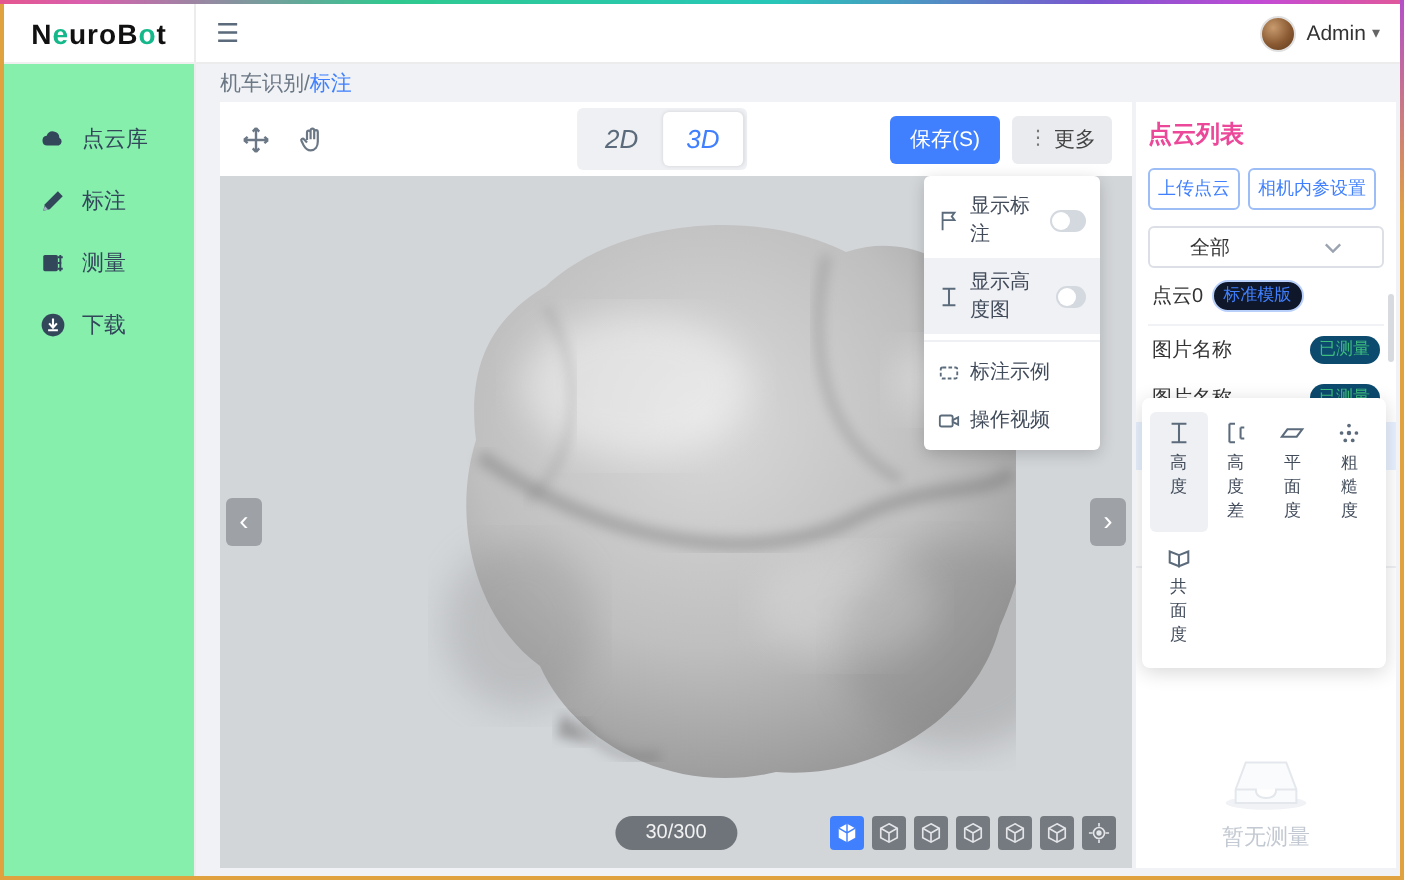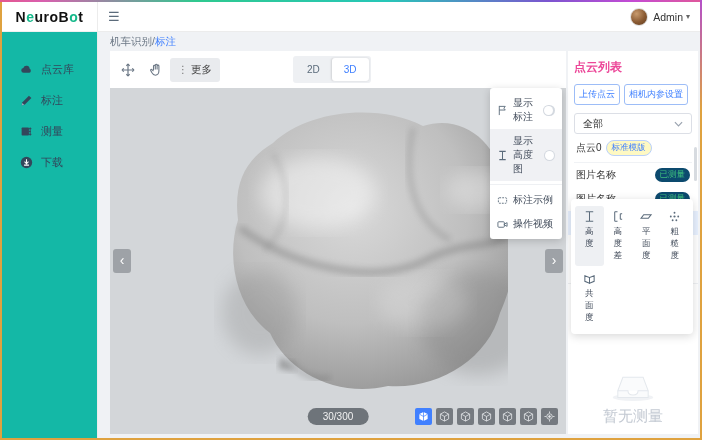--- a/index.html
+++ b/index.html
@@ -19,69 +19,69 @@
   .collapse { font-size:13px; color:#5b6b7b; cursor:pointer; }
   .header-spacer { flex:1; }
   .back-btn { border:1px solid #9dbdf7; color:#4080ff; background:#fff; font-size:10.5px; padding:3px 10px; border-radius:3px; cursor:pointer; }
   .avatar { width:18px; height:18px; border-radius:50%; margin-left:12px; margin-right:5px;
     background:radial-gradient(circle at 35% 30%,#c89b6e 0%,#8a5a32 55%,#5d3a1e 100%); border:1px solid #e0e0e0; }
   .user { font-size:10.5px; color:#333; }
   .caret { font-size:8px; color:#666; margin-left:3px; }
 
   
   .body { flex:1; display:flex; min-height:0; }
-  .sidebar { width:96px; background:#14b8a6; border-right:1px solid #ececec; padding-top:22px; }
+  .sidebar { width:96px; background:#86efac; border-right:1px solid #ececec; padding-top:22px; }
   .side-item { display:flex; align-items:center; gap:8px; padding:8px 0 8px 18px; font-size:11px; color:#33475b; cursor:pointer; }
   .side-item svg { flex:0 0 13px; }
 
   .content { flex:1; display:flex; flex-direction:column; min-width:0; }
   .breadcrumb { font-size:10.5px; padding:3px 0 2px 12px; color:#6b7785; }
   .breadcrumb .cur { color:#4080ff; }
   .work { flex:1; display:flex; gap:2px; padding:0 2px 4px 12px; min-height:0; }
 
   
   .main-card { flex:1; display:flex; flex-direction:column; min-width:0; position:relative; }
   .toolbar { height:37px; background:#fff; display:flex; align-items:center; padding:0 10px; position:relative; }
   .tool-icons { display:flex; gap:12px; color:#6b7785; }
   .seg { position:absolute; left:50%; transform:translateX(-58%); display:flex; background:#eef0f3; border-radius:3px; padding:2px; }
-  .seg div { font-size:10px; padding:6px 12px; border-radius:3px; color:#5b6b7b; cursor:pointer; }
+  .seg div { font-size:13px; padding:6px 12px; border-radius:3px; color:#5b6b7b; cursor:pointer;font-style:italic; }
   .seg .on { background:#fff; color:#4080ff; box-shadow:0 0 2px rgba(0,0,0,.12); }
   .save-btn { margin-left:auto; background:#4080ff; color:#fff; border:none; font-size:10.5px; padding:5px 10px; border-radius:3px; cursor:pointer; }
   .more-btn { margin-left:6px; background:#e9ebee; color:#444; font-size:10.5px; padding:5px 8px; border-radius:3px; cursor:pointer; display:flex; align-items:center; gap:3px; }
   .more-btn .dots { color:#777; font-size:10px; }
 
   .canvas { flex:1; background:#d3d6d9; position:relative; overflow:hidden; }
   .nav-arrow { position:absolute; top:50%; transform:translateY(-50%); width:18px; height:24px; background:rgba(115,120,126,.55); border-radius:3px; color:#fff; font-size:14px; line-height:22px; text-align:center; cursor:pointer; user-select:none; }
   .nav-prev { left:3px; } .nav-next { right:3px; }
   .pager { position:absolute; bottom:9px; left:50%; transform:translateX(-50%); background:rgba(85,91,97,.8); color:#f2f2f2; font-size:10px; padding:3px 15px; border-radius:10px; }
   .viewbar { position:absolute; bottom:9px; right:8px; display:flex; gap:4px; }
   .vbtn { width:17px; height:17px; border-radius:2px; background:rgba(100,106,112,.85); display:flex; align-items:center; justify-content:center; cursor:pointer; }
   .vbtn.on { background:#4080ff; }
 
   
-  .menu { position:absolute; top:37px; right:4px; width:72px; background:#fff; border-radius:3px; box-shadow:0 2px 8px rgba(0,0,0,.18); z-index:20; padding:3px 0; }
+  .menu { position:absolute; top:37px; right:16px; width:88px; background:#fff; border-radius:3px; box-shadow:0 2px 8px rgba(0,0,0,.18); z-index:20; padding:3px 0; }
   .menu-item { display:flex; align-items:center; gap:5px; font-size:10px; color:#414b5a; padding:5px 7px; cursor:pointer; }
   .menu-item.hl { background:#f0f1f4; }
   .menu-item svg { flex:0 0 11px; }
   .toggle { margin-left:auto; width:20px; height:11px; border-radius:6px; background:#d4d9e0; position:relative; }
   .toggle::after { content:""; position:absolute; left:1px; top:1px; width:9px; height:9px; border-radius:50%; background:#fff; }
   .menu-div { border-top:1px solid #eef0f3; margin:3px 0; }
 
   
   .rpanel { width:130px; background:#fff; position:relative; padding:8px 6px; font-size:10px; overflow:hidden; }
   .rp-title { font-size:12px; font-weight:bold; color:#ec4899; }
   .rp-stats { margin-top:6px; color:#8a94a6; font-size:9.5px; display:flex; gap:8px; }
   .rp-stats b { color:#333; font-weight:normal; }
   .rp-btns { display:flex; gap:4px; margin-top:8px; }
   .rp-btn { border:1px solid #9dbdf7; color:#4080ff; background:#fff; font-size:9px; padding:3px 4px; border-radius:3px; white-space:nowrap; cursor:pointer; }
-  .rp-select { margin-top:8px; border:1px solid #dcdfe6; border-radius:3px; height:21px; display:flex; align-items:center; padding:0 8px; color:#333; font-size:10px; cursor:pointer; }
+  .rp-select { margin-top:8px; border:1px solid #dcdfe6; border-radius:3px; height:21px; display:flex; align-items:center; padding:0 20px; color:#333; font-size:10px; cursor:pointer; }
   .rp-select svg { margin-left:auto; }
   .pc-row { display:flex; align-items:center; gap:4px; padding:6px 2px; border-bottom:1px solid #f0f2f5; color:#333; }
   .tag { font-size:8.5px; padding:1px 5px; border-radius:8px; white-space:nowrap; }
-  .tag-tpl { color:#4080ff; background:#fef9c3; border:1px solid #b9d0fb; }
+  .tag-tpl { color:#4080ff; background:#0f172a; border:1px solid #b9d0fb; }
   .tag-ok { color:#3dbd7d; background:#0c4a6e; margin-left:auto; }
   .tag-no { color:#9aa3af; background:#f2f3f5; margin-left:auto; }
   .img-row { display:flex; align-items:center; padding:5px 2px; color:#333; }
   .img-row.sel { background:#e8f1ff; color:#4080ff; margin:0 -6px; padding:5px 8px; }
   .img-row.sel .x { margin-left:auto; color:#8a94a6; font-size:10px; cursor:pointer; }
   .img-row.sel .act { margin-left:4px; color:#4080ff; font-size:9px; cursor:pointer; }
   .scroll-thumb { position:absolute; right:1px; top:96px; width:3px; height:34px; background:#d7dbe0; border-radius:2px; }
 
   
   .mpop { position:absolute; left:3px; right:5px; top:148px; background:#fff; border-radius:4px; box-shadow:0 2px 10px rgba(0,0,0,.16); padding:7px 4px 6px; z-index:15; }
@@ -89,21 +89,21 @@
   .mitem { width:25%; display:flex; flex-direction:column; align-items:center; gap:3px; padding:4px 12px; border-radius:3px; color:#414b5a; font-size:8.5px; cursor:pointer; }
   .mitem.on { background:#eef0f3; }
   .mitem svg { color:#5b6b7b; }
   .mrow2 { display:flex; margin-top:2px;font-family:Liberation Serif, serif; }
 
   .msec { position:absolute; left:0; right:0; top:232px; border-top:1px solid #eef0f3; padding:9px 8px 0; display:flex; align-items:center; }
   .msec b { font-size:11px; color:#222; }
   .plus { margin-left:auto; width:16px; height:16px; background:#f0f1f3; border-radius:2px; color:#666; font-size:11px; line-height:15px; text-align:center; cursor:pointer; }
 
   .empty { position:absolute; left:0; right:0; bottom:8px; display:flex; flex-direction:column; align-items:center; gap:4px; }
-  .empty span { color:#c3c9d2; font-size:15px; }
+  .empty span { color:#c3c9d2; font-size:11px; }
 </style>
 </head>
 <body>
 
 <div class="frame">
 <div class="frame-top"></div>
 <div class="frame-right"></div>
 <div class="app">
 
   <div class="header">
@@ -172,20 +172,21 @@
                     <path d="M8 2l-1.6 1.8M8 2l1.6 1.8M8 14l-1.6-1.8M8 14l1.6-1.8M2 8l1.8-1.6M2 8l1.8 1.6M14 8l-1.8-1.6M14 8l-1.8 1.6"></path>
                   </svg>
               <svg width="16" height="16" viewBox="0 0 16 16" fill="none" stroke="#6b7785" stroke-width="1.1">
                     <path d="M5.5 8V4.2a.9.9 0 0 1 1.8 0V7.6M7.3 7.4V3.2a.9.9 0 0 1 1.8 0v4.2M9.1 7.6V4a.9.9 0 0 1 1.8 0v4.8c0 2.6-1.3 4.4-3.5 4.4-1.8 0-2.7-.9-3.6-2.6L2.7 8.4c-.4-.8.7-1.5 1.3-.8l1.5 1.6"></path>
                   </svg>
             </div>
             <div class="seg">
               <div>2D</div>
               <div class="on">3D</div>
             </div>
+            <button class="save-btn">保存(S)</button>
             <div class="more-btn">
               <span class="dots">⋮</span>
               <span>更多</span>
             </div>
           </div>
 
           <div class="menu">
             <div class="menu-item">
               <svg width="11" height="11" viewBox="0 0 12 12" fill="none" stroke="#5b6b7b" stroke-width="1">
                     <path d="M2.5 1v10M2.5 1.5h6.5l-1.5 2 1.5 2H2.5"></path>

